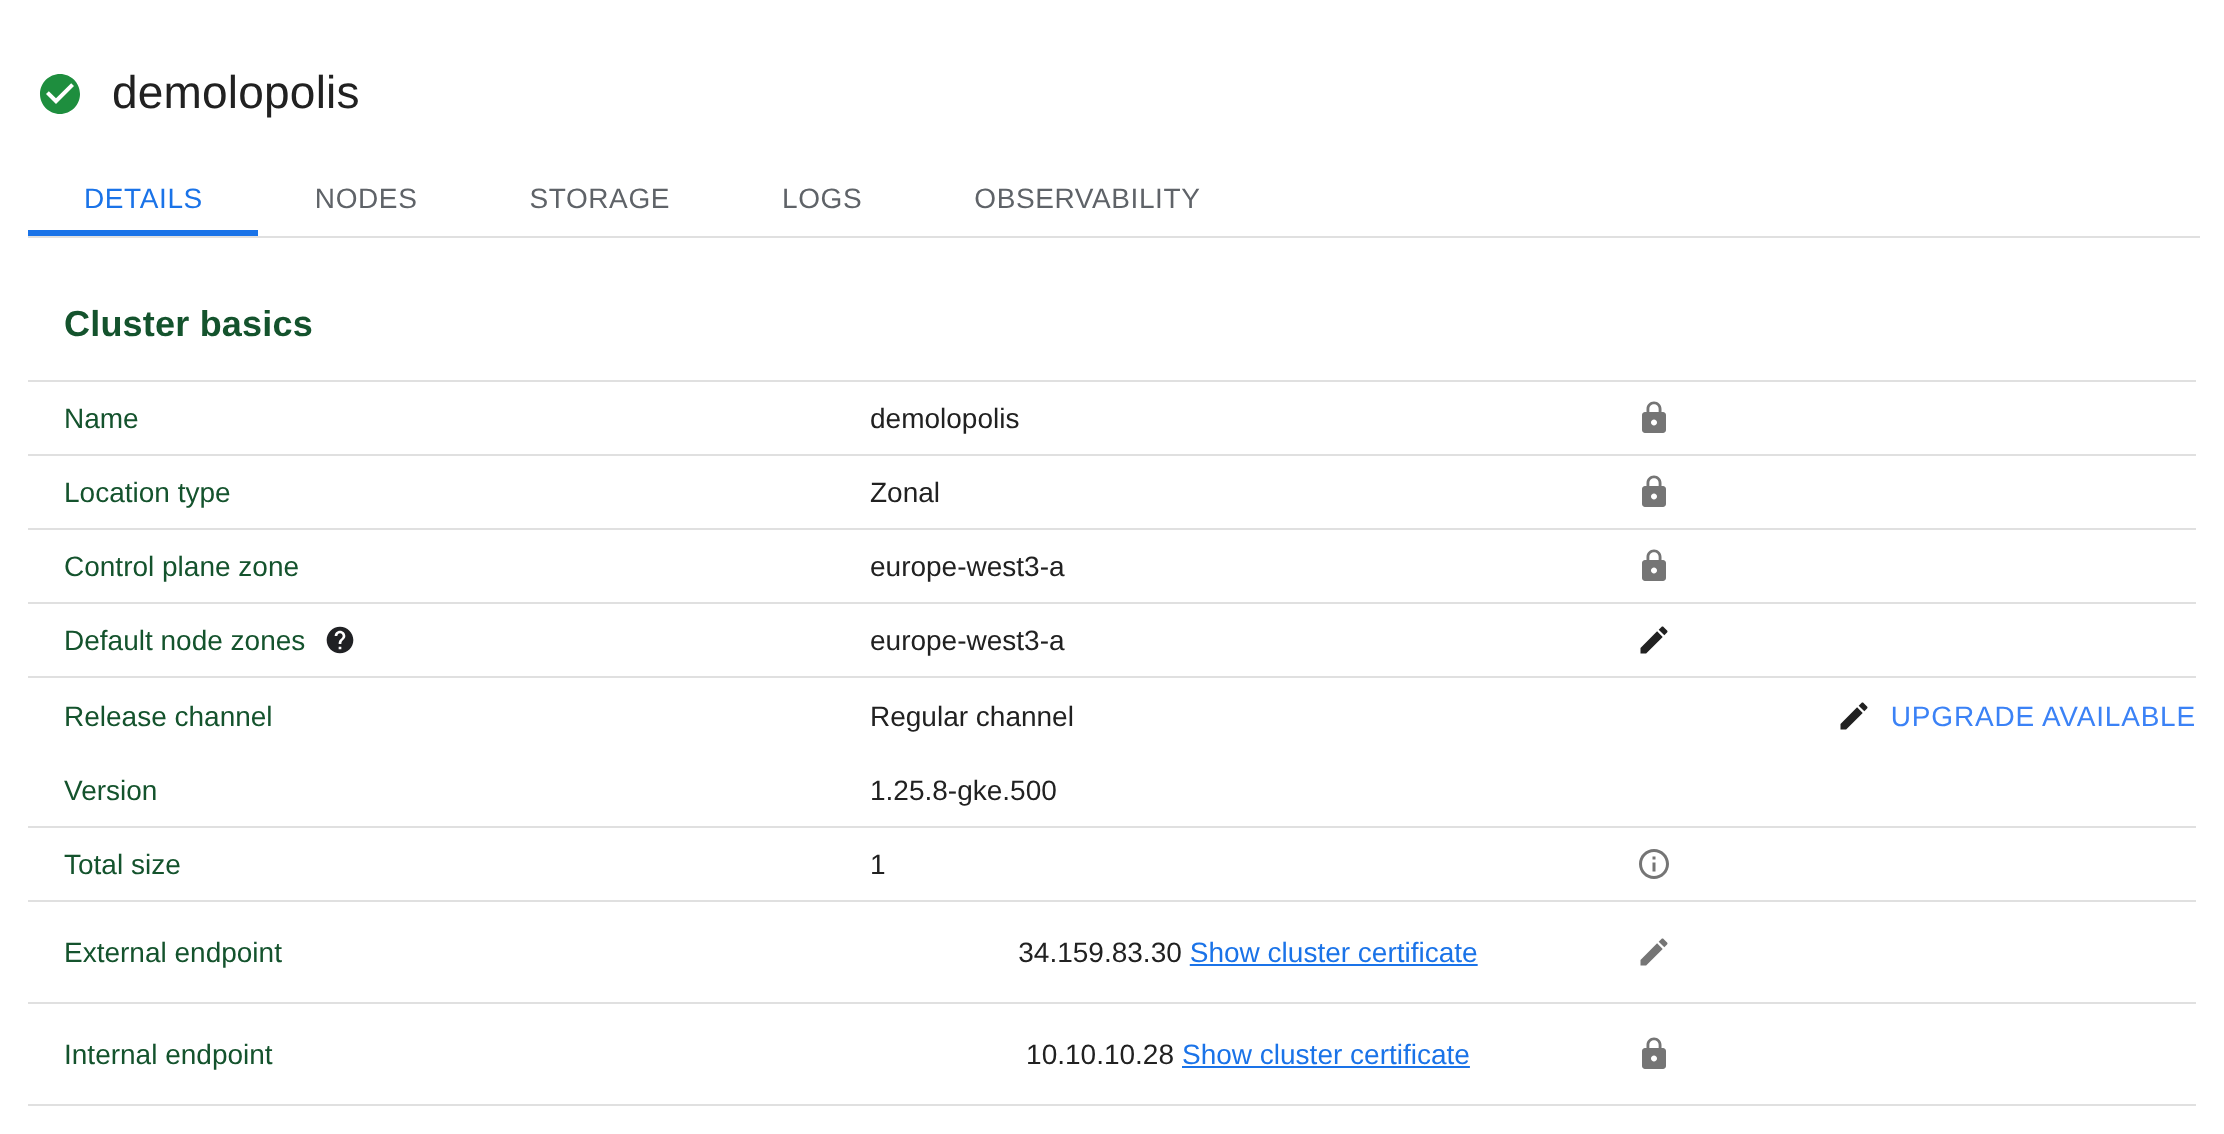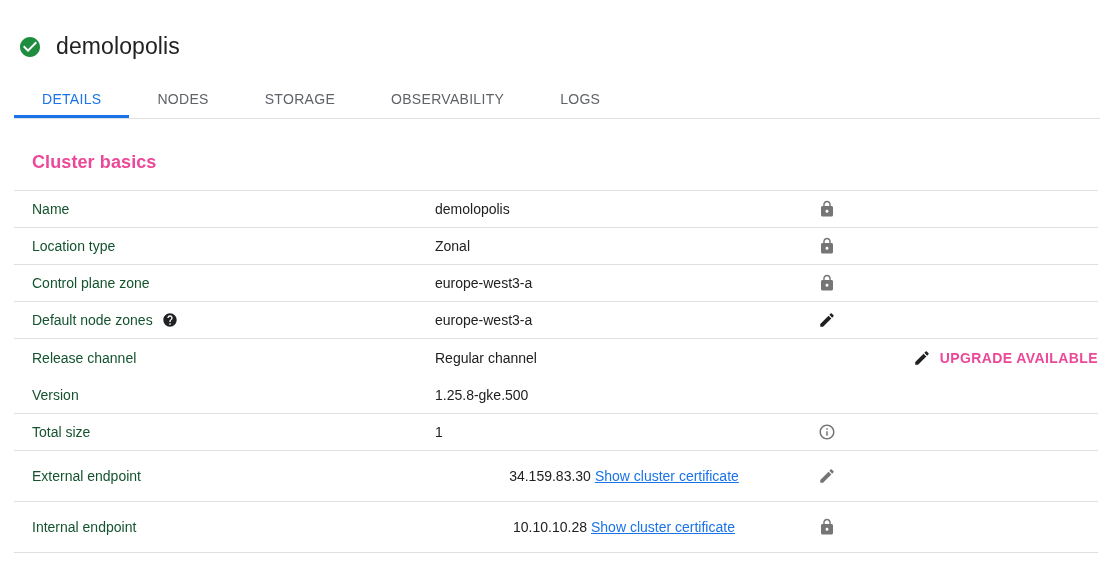--- a/index.html
+++ b/index.html
@@ -39,21 +39,21 @@
     border-bottom: 3px solid transparent;
   }
   .tab.active {
     color: #1a73e8;
     border-bottom: 3px solid #1a73e8;
   }
 
   
   .section-title {
     margin: 33px 0 0 32px;
-    font-size: 18px; font-weight: 700; color: #ec4899;
+    font-size: 18px; font-weight: 700; color: #14532d;
     letter-spacing: 0.1px;
   }
 
   
   .kv-table {
     margin: 17px 14px 0 14px;
     border-top: 1px solid #e0e0e0;
     font-size: 14px;
   }
   .row {
@@ -74,22 +74,22 @@
   }
   .col-action {
     flex: 1 1 auto;
     display: flex; align-items: center; gap: 9px;
     padding-left: 5px;
   }
   .icon-18 { width: 18px; height: 18px; display: block; }
   .icon-16 { width: 16px; height: 16px; display: block; }
 
   .badge-upgrade {
-    font-size: 14px; font-weight: 700; letter-spacing: 0.4px;
-    color: #ec4899; cursor: pointer; text-align: center;
+    font-size: 14px; font-weight: 400; letter-spacing: 0.4px;
+    color: #3b82f6; cursor: pointer; text-align: center;
   }
 
   
   .row.group { align-items: stretch; min-height: 75px; }
   .group-left { display: flex; flex-direction: column; flex: 1 1 auto; }
   .group-line { display: flex; align-items: center; height: 37px; }
   .group .col-action { align-self: flex-start; margin-top: 10px; flex: 0 0 auto; }
 
   
   .row.two-line { min-height: 51px; }
@@ -107,22 +107,22 @@
   <svg class="status-icon" viewBox="0 0 24 24">
     <path fill="#1e8e3e" d="M12 2C6.48 2 2 6.48 2 12s4.48 10 10 10 10-4.48 10-10S17.52 2 12 2zm-2 15l-5-5 1.41-1.41L10 14.17l7.59-7.59L19 8l-9 9z"></path>
   </svg>
   <h1 class="cluster-title">demolopolis</h1>
 </header>
 
 <nav class="tabs">
   <div class="tab active">DETAILS</div>
   <div class="tab">NODES</div>
   <div class="tab">STORAGE</div>
+  <div class="tab">LOGS</div>
   <div class="tab">OBSERVABILITY</div>
-  <div class="tab">LOGS</div>
 </nav>
 
 <h2 class="section-title">Cluster basics</h2>
 
 <div class="kv-table">
 
   <div class="row">
     <div class="col-label">Name</div>
     <div class="col-value">demolopolis</div>
     <div class="col-action">

